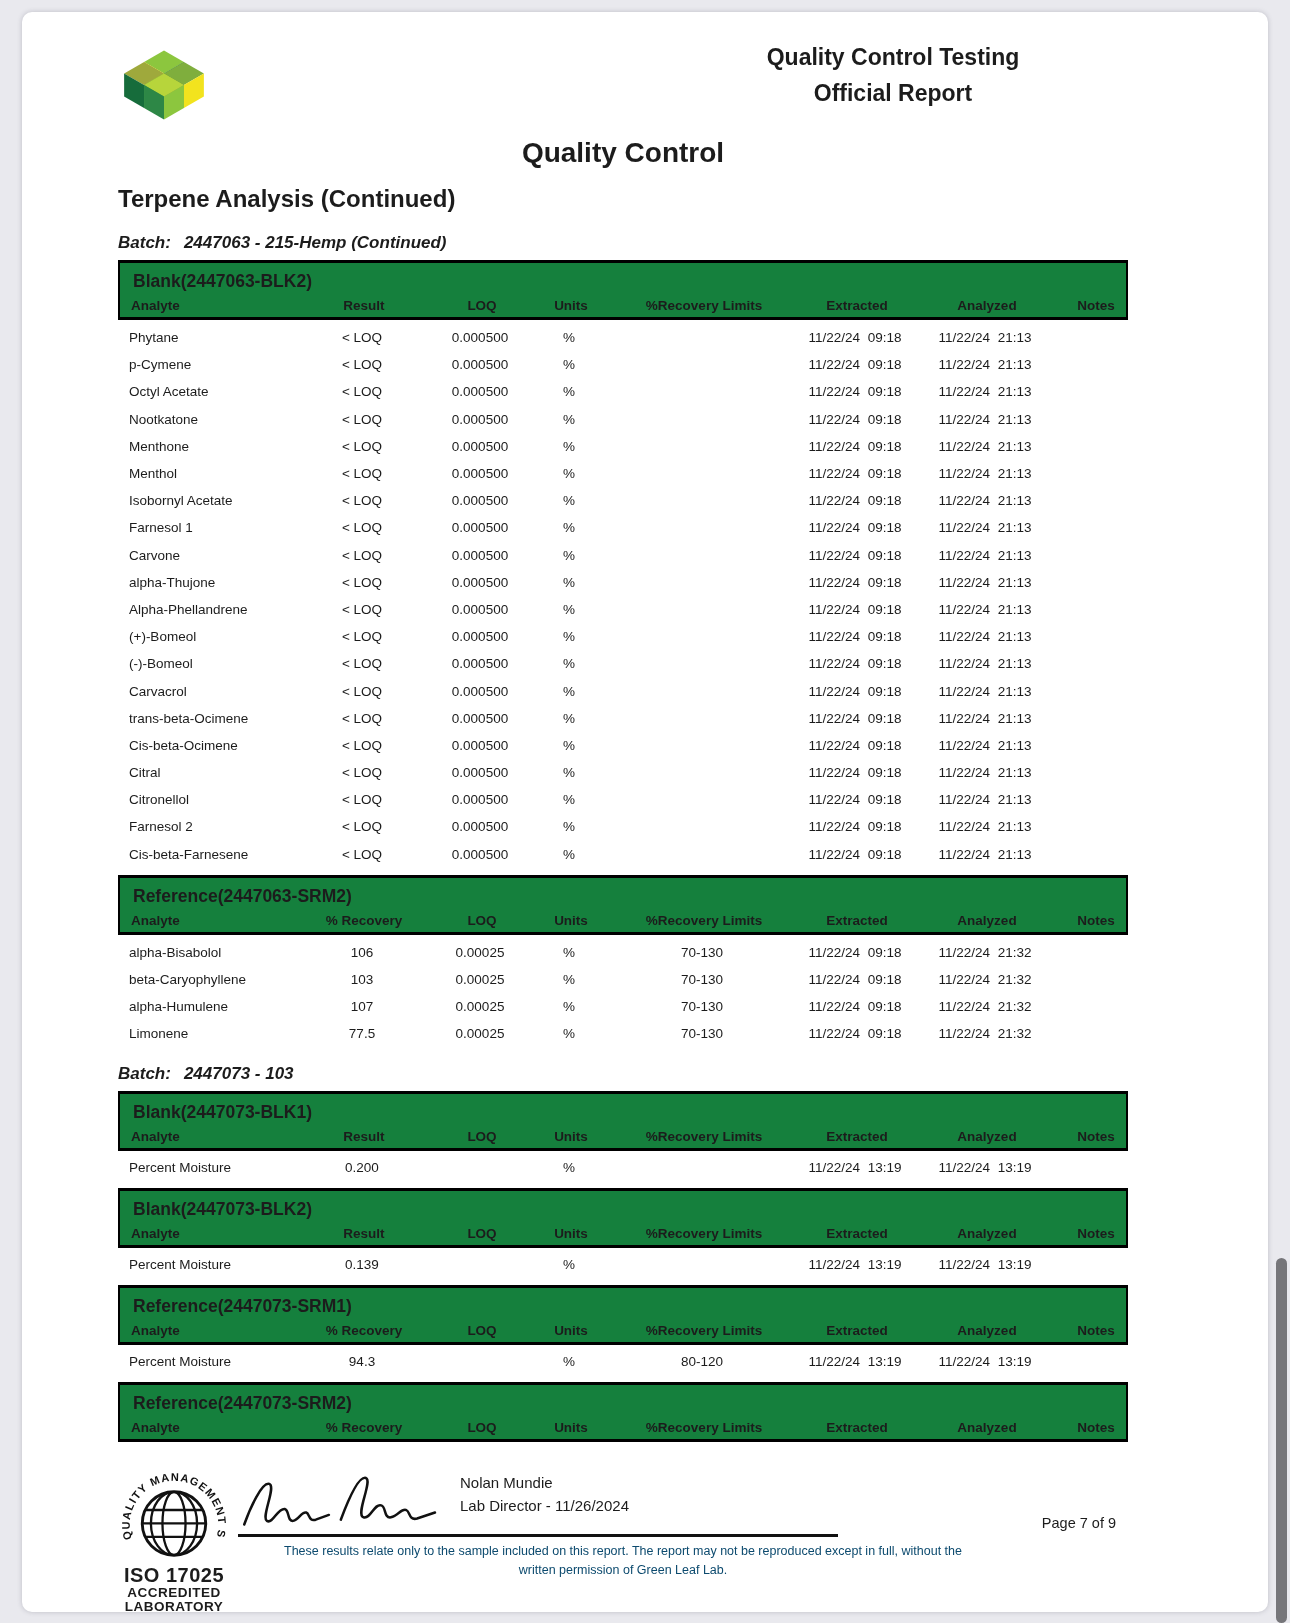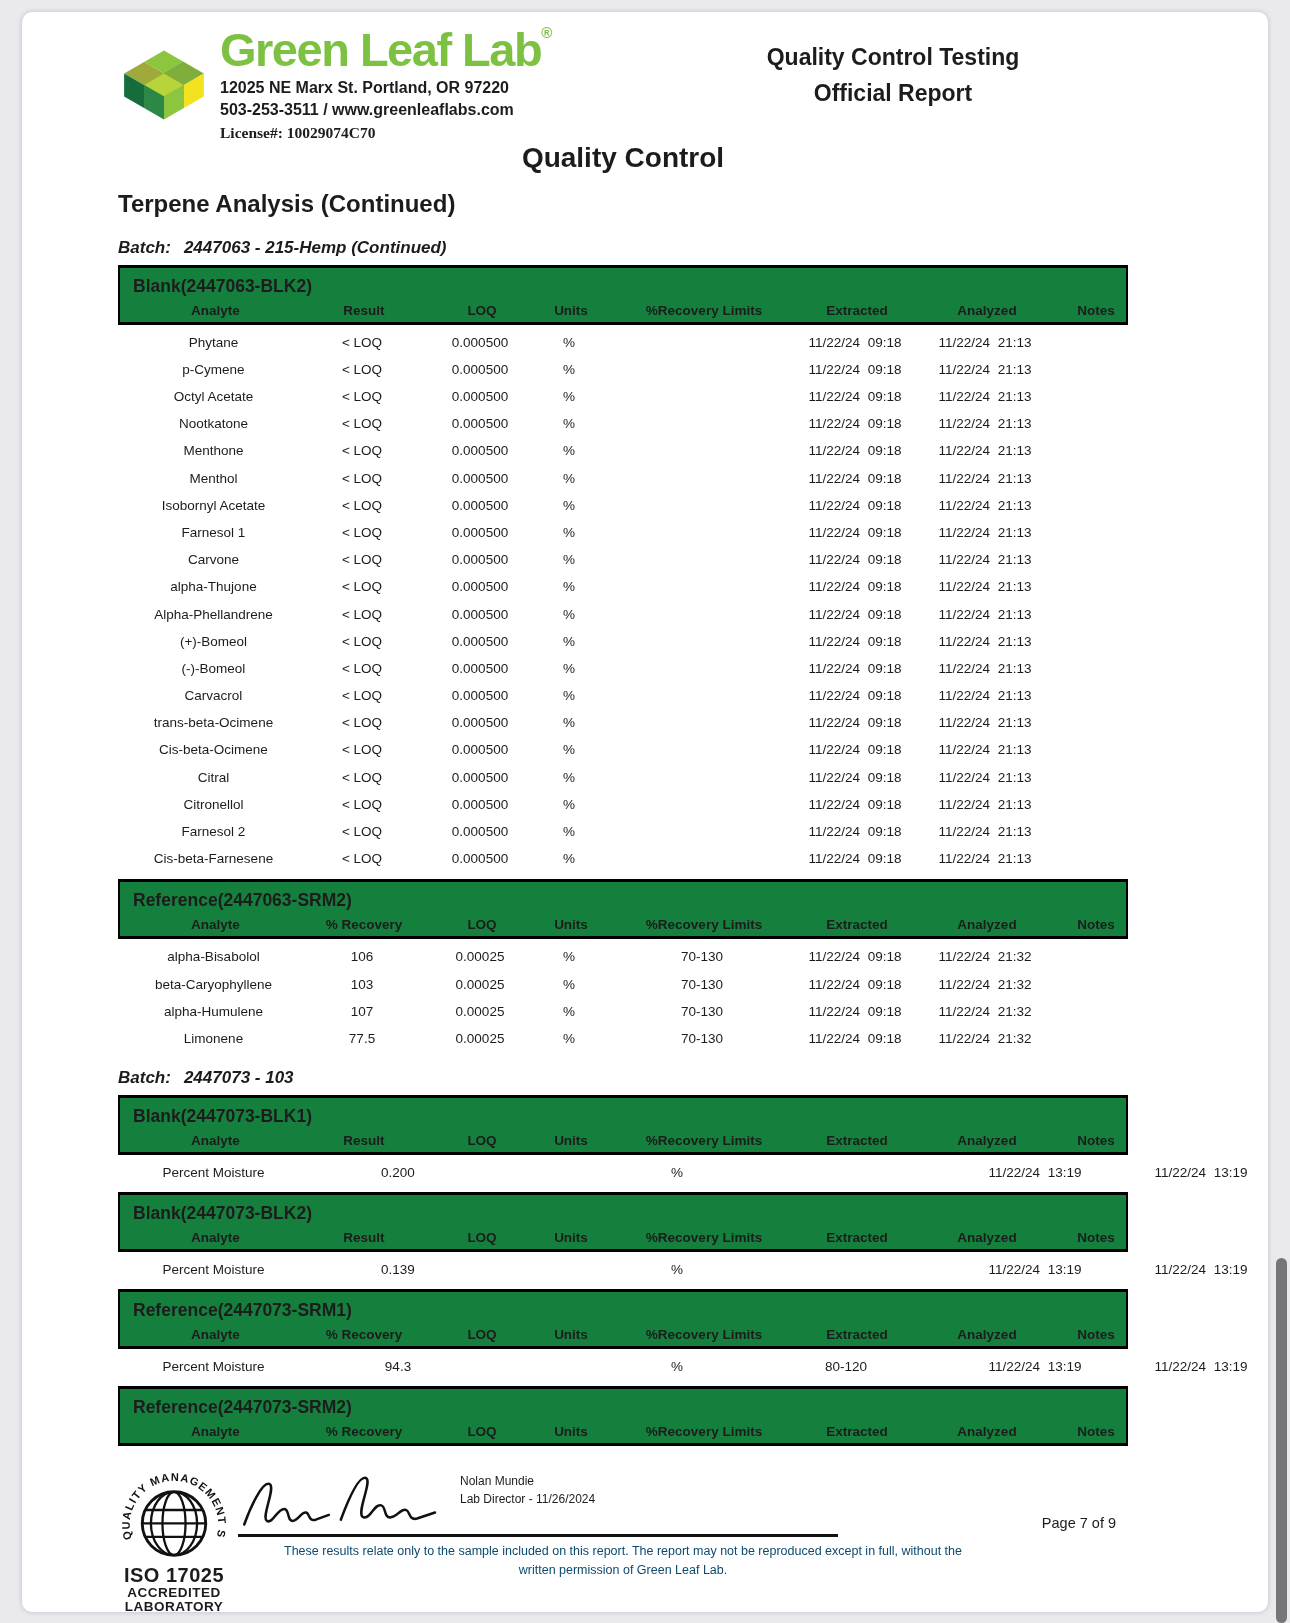--- a/index.html
+++ b/index.html
@@ -35,34 +35,34 @@
   .sub-title{font-size:24px;font-weight:bold;margin-top:16px;}
   .batch{font-style:italic;font-weight:bold;font-size:17px;margin-top:20px;}
   .batch .bval{margin-left:13px;}
   .batch2{margin-top:16px;}
 
   
   .sec{border:solid #000;border-width:3px 2px 3px 2px;margin-top:7px;background:#15803d;}
   .sec-title{font-size:17.5px;font-weight:bold;padding:8px 0 3px 13px;}
   .grid{display:grid;grid-template-columns:180px 128px 108px 70px 196px 110px 150px 68px;align-items:center;}
   .grid .c{text-align:center;white-space:pre;font-size:13.5px;}
-  .grid .ca{text-align:center;padding-left:11px;}
+  .grid .ca{text-align:left;padding-left:11px;}
   .thead .c{font-weight:bold;}
   .thead{padding:3px 0 4px 0;}
   .t-row{height:27.2px;}
-  .t-row-m{height:26px;gap:36px;}
+  .t-row-m{height:26px;}
   .tbody{margin-top:4px;}
 
   
   .footer{position:absolute;left:96px;top:1448px;width:1010px;height:152px;}
   .iso{position:absolute;left:-2px;top:0;width:116px;text-align:center;line-height:1.1;}
   .iso-17025{font-size:20px;font-weight:bold;margin-top:0px;letter-spacing:.5px;}
   .iso-sub{font-size:13.5px;font-weight:bold;letter-spacing:.5px;}
   .sig{position:absolute;left:118px;top:12px;}
-  .signer{position:absolute;left:342px;top:12px;font-size:12px;line-height:1.5;}
+  .signer{position:absolute;left:342px;top:12px;font-size:15px;line-height:1.5;}
   .sig-line{position:absolute;left:120px;top:74px;width:600px;height:3px;background:#111;}
   .disc{position:absolute;left:0;top:82px;width:1010px;text-align:center;font-size:12.5px;line-height:1.55;color:#0c4a6e;}
   .disc .d3{margin-top:5px;}
   .page-num{position:absolute;right:12px;top:55px;font-size:14.5px;}
 
   
   .scroll-thumb{
     position:absolute;right:3px;top:1258px;width:11px;height:365px;
     background:#76767a;border-radius:6px;
   }
@@ -86,26 +86,20 @@
           <polygon points="112,36 112,66 86,81 86,51" fill="#f2e31e"></polygon>
 
           <polygon points="34,21 60,36 34,51 8,36" fill="#9fa93c"></polygon>
           <polygon points="8,36 34,51 34,81 8,66" fill="#166c3b"></polygon>
           <polygon points="60,36 60,66 34,81 34,51" fill="#4f9a45"></polygon>
 
           <polygon points="60,36 86,51 60,66 34,51" fill="#b7d53b"></polygon>
           <polygon points="34,51 60,66 60,96 34,81" fill="#2d8746"></polygon>
           <polygon points="86,51 86,81 60,96 60,66" fill="#8cc63e"></polygon>
         </svg>
-      </div>
-      <div class="brand-col">
-        <div class="brand"><span>Green Leaf Lab</span><sup>®</sup></div>
-        <div class="addr">12025 NE Marx St. Portland, OR 97220</div>
-        <div class="phone">503-253-3511 / www.greenleaflabs.com</div>
-        <div class="license">License#: 10029074C70</div>
       </div>
       <div class="report-title">
         <div>Quality Control Testing</div>
         <div>Official Report</div>
       </div>
     </div>
 
     <div class="main-title">Quality Control</div>
     <div class="sub-title">Terpene Analysis (Continued)</div>
 

